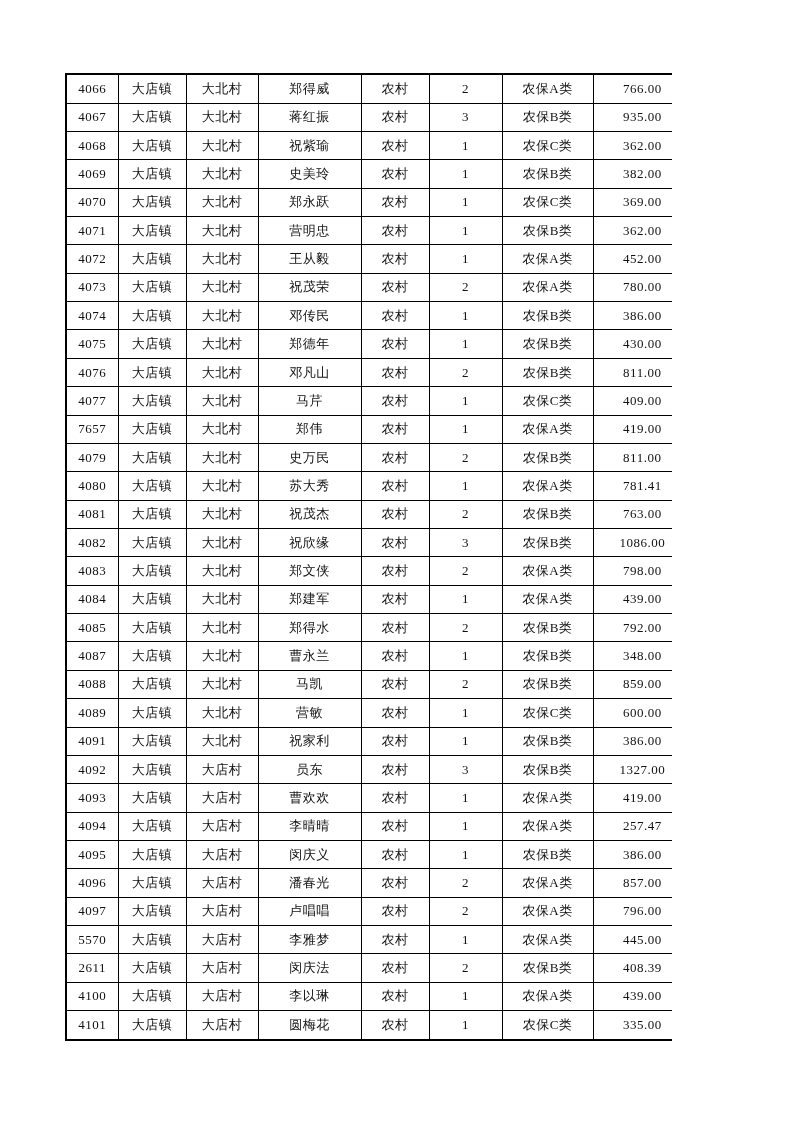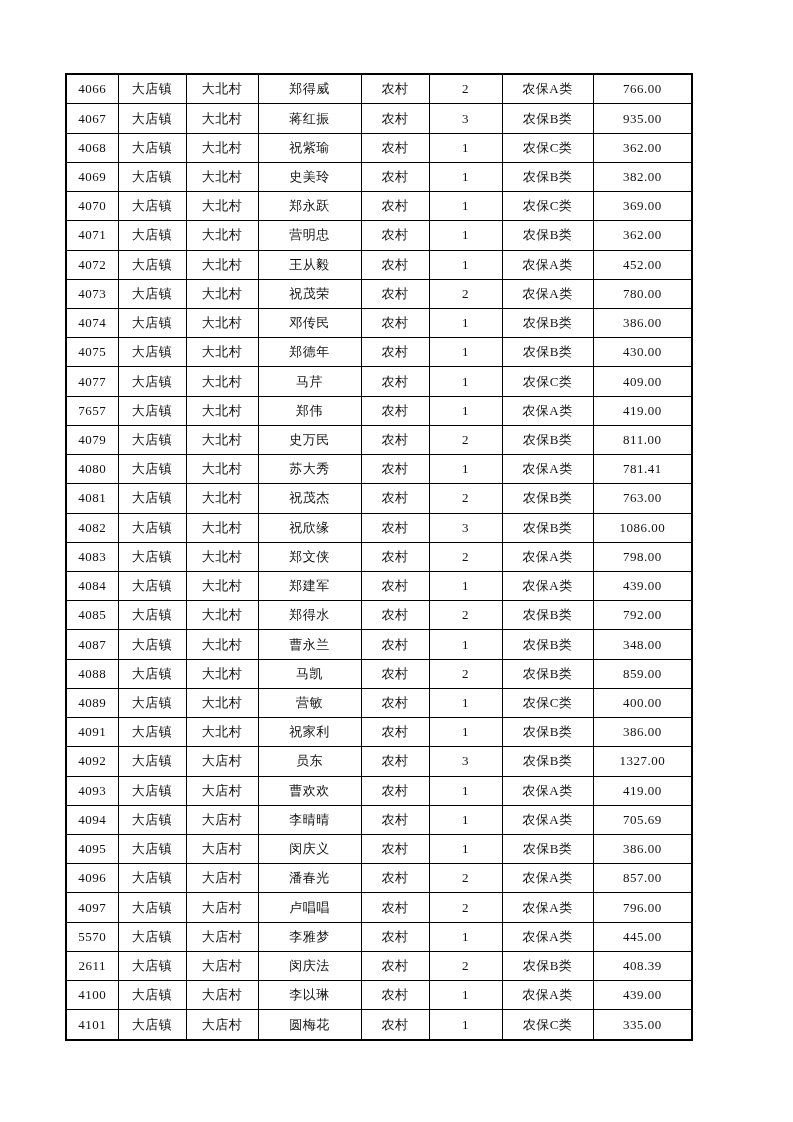--- a/index.html
+++ b/index.html
@@ -6,21 +6,20 @@
     margin: 0;
     padding: 0;
     background: #ffffff;
   }
   .page {
     position: relative;
     width: 672px;
     height: 1122px;
     background: #ffffff;
     overflow: hidden;
-    padding-left: 35px;
   }
   table.grid {
     position: absolute;
     left: 65px;
     top: 73px;
     width: 626px;
     height: 968px;
     border-collapse: collapse;
     table-layout: fixed;
     border: 2px solid #000000;
@@ -148,20 +147,30 @@
     <td>4075</td>
     <td>大店镇</td>
     <td>大北村</td>
     <td>郑德年</td>
     <td>农村</td>
     <td>1</td>
     <td>农保B类</td>
     <td>430.00</td>
   </tr>
         <tr>
+    <td>4076</td>
+    <td>大店镇</td>
+    <td>大北村</td>
+    <td>邓凡山</td>
+    <td>农村</td>
+    <td>2</td>
+    <td>农保B类</td>
+    <td>811.00</td>
+  </tr>
+        <tr>
     <td>4077</td>
     <td>大店镇</td>
     <td>大北村</td>
     <td>马芹</td>
     <td>农村</td>
     <td>1</td>
     <td>农保C类</td>
     <td>409.00</td>
   </tr>
         <tr>
@@ -265,21 +274,21 @@
     <td>859.00</td>
   </tr>
         <tr>
     <td>4089</td>
     <td>大店镇</td>
     <td>大北村</td>
     <td>营敏</td>
     <td>农村</td>
     <td>1</td>
     <td>农保C类</td>
-    <td>400.00</td>
+    <td>600.00</td>
   </tr>
         <tr>
     <td>4091</td>
     <td>大店镇</td>
     <td>大北村</td>
     <td>祝家利</td>
     <td>农村</td>
     <td>1</td>
     <td>农保B类</td>
     <td>386.00</td>
@@ -305,21 +314,21 @@
     <td>419.00</td>
   </tr>
         <tr>
     <td>4094</td>
     <td>大店镇</td>
     <td>大店村</td>
     <td>李晴晴</td>
     <td>农村</td>
     <td>1</td>
     <td>农保A类</td>
-    <td>705.69</td>
+    <td>257.47</td>
   </tr>
         <tr>
     <td>4095</td>
     <td>大店镇</td>
     <td>大店村</td>
     <td>闵庆义</td>
     <td>农村</td>
     <td>1</td>
     <td>农保B类</td>
     <td>386.00</td>

